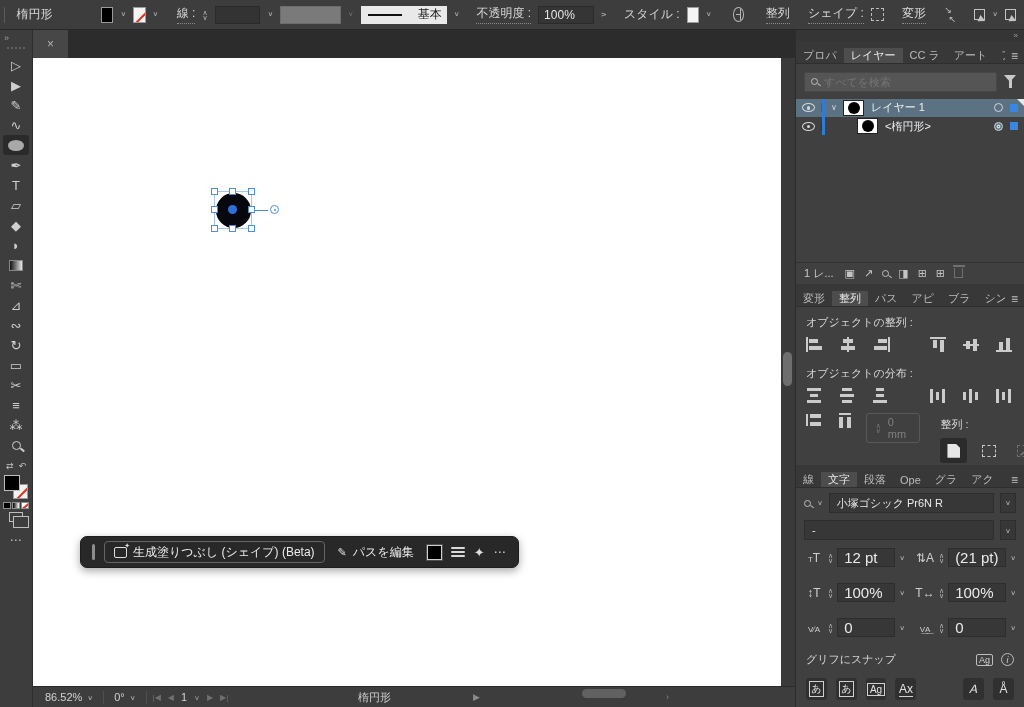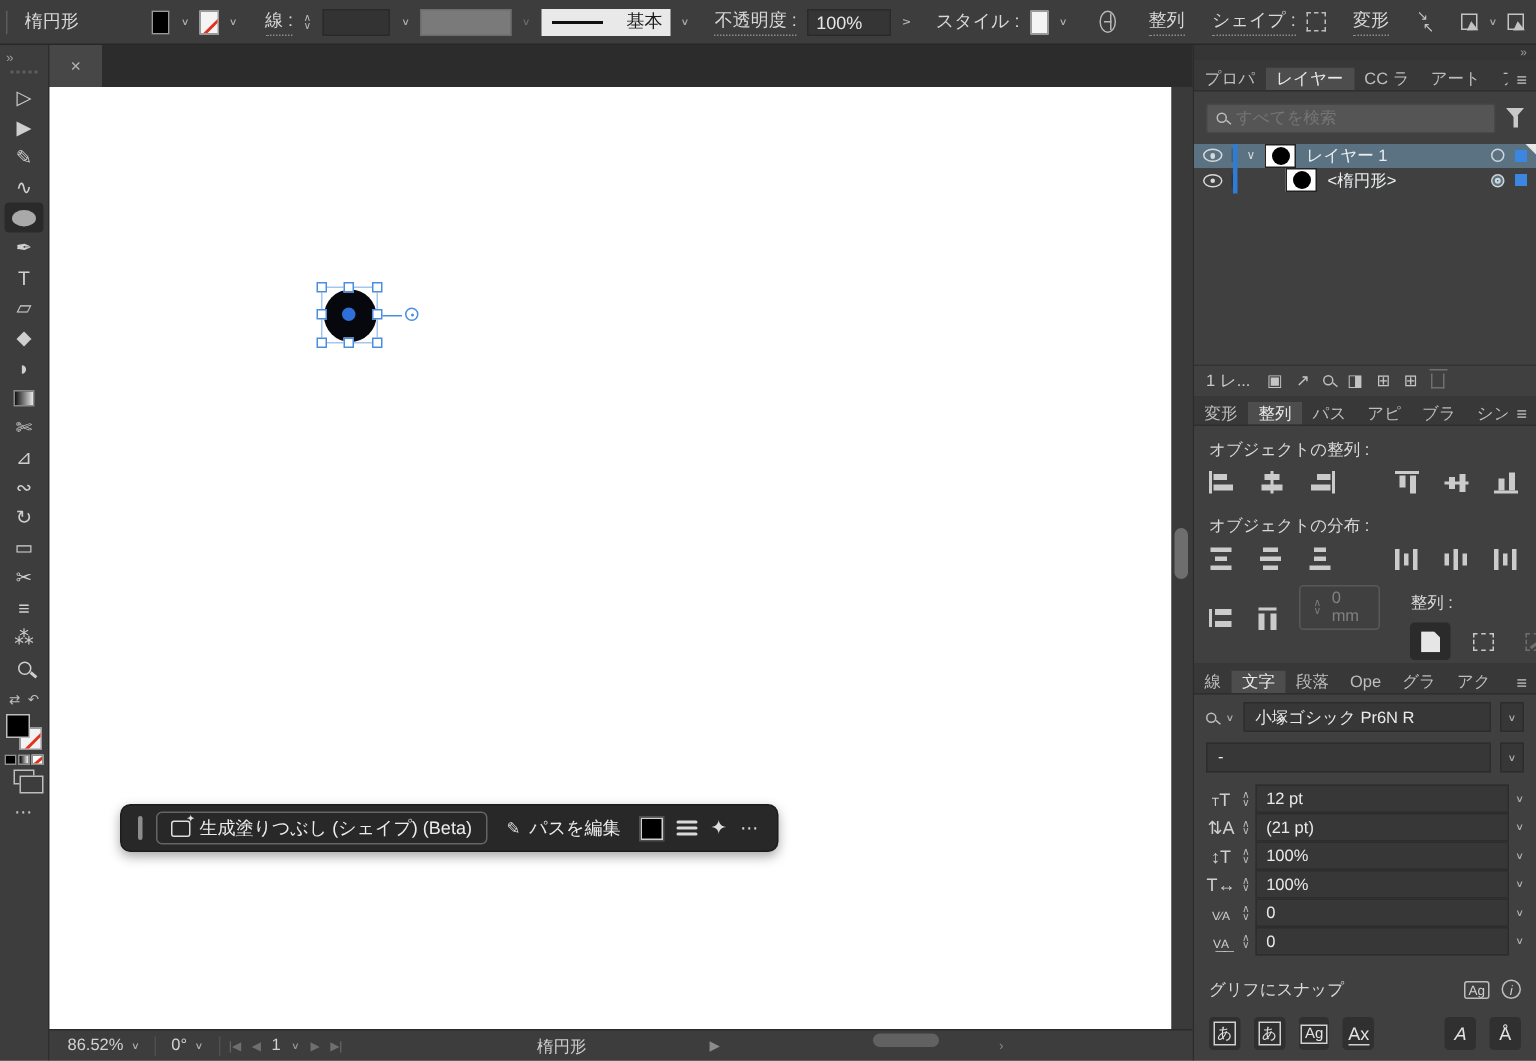--- a/index.html
+++ b/index.html
@@ -204,44 +204,44 @@
   .ai-dvm{background-image:linear-gradient(#cbcbcb,#cbcbcb),linear-gradient(#cbcbcb,#cbcbcb),linear-gradient(#cbcbcb,#cbcbcb);
     background-position:0 4px,6px 1px,12px 4px;background-size:3px 8px,3px 14px,3px 8px}
   .ai-dvr{background-image:linear-gradient(#cbcbcb,#cbcbcb),linear-gradient(#cbcbcb,#cbcbcb),linear-gradient(#cbcbcb,#cbcbcb);
     background-position:0 1px,6px 4px,12px 1px;background-size:3px 14px,3px 8px,3px 14px}
   .ai-sv{background-image:linear-gradient(#cbcbcb,#cbcbcb),linear-gradient(#cbcbcb,#cbcbcb),linear-gradient(#cbcbcb,#cbcbcb);
     background-position:4px 1px,4px 9px,0 1px;background-size:11px 4px,11px 4px,2px 12px}
   .ai-sh{background-image:linear-gradient(#cbcbcb,#cbcbcb),linear-gradient(#cbcbcb,#cbcbcb),linear-gradient(#cbcbcb,#cbcbcb);
     background-position:1px 4px,9px 4px,1px 0;background-size:4px 11px,4px 11px,12px 2px}
   .two-col { display:flex; }
   .two-col > div { flex:1; }
-  .spacing-row { display:flex; align-items:flex-end; gap:10px; padding:4px 10px; }
+  .spacing-row { display:flex; align-items:flex-start; gap:10px; padding:4px 10px; }
   .disabled-field { display:flex; align-items:center; gap:7px; border:1px solid #585858; border-radius:3px;
     color:#808080; padding:2px 9px; font-size:11px; }
   .disabled-field .stepper { color:#7a7a7a; }
   .alignto-row { display:flex; align-items:center; gap:8px; padding:2px 10px; }
   .btn-alignto { width:27px; height:25px; display:flex; align-items:center; justify-content:center; border-radius:3px; }
   .btn-alignto.active { background:#2b2b2b; }
   .icon-page { width:13px; height:14px; background:#e6e6e6; clip-path:polygon(0 0,65% 0,100% 32%,100% 100%,0 100%); }
   .icon-selrect { width:14px; height:12px; border:1px dashed #c9c9c9; }
   .icon-key { width:14px; height:12px; border:1px dashed #6e6e6e; position:relative; }
   .icon-key::after { content:""; position:absolute; left:1px; top:4px; width:14px; height:1.5px; background:#6e6e6e;
     transform:rotate(-35deg); }
 
   .char-row { display:flex; align-items:center; gap:6px; padding:5px 8px 2px; }
   .char-field { flex:1; height:20px; background:#373737; border:1px solid #2d2d2d; display:flex; align-items:center;
     padding:0 7px; color:#eaeaea; }
   .char-chevbtn { width:16px; height:20px; background:#373737; border:1px solid #2d2d2d; display:flex;
     align-items:center; justify-content:center; }
-  .char-grid { display:grid; grid-template-columns:1fr; gap:0 10px; padding:6px 8px; }
+  .char-grid { display:grid; grid-template-columns:1fr 1fr; gap:16px 10px; padding:6px 8px; }
   .cg-cell { display:flex; align-items:center; gap:4px; }
   .ci { width:20px; color:#cfcfcf; font-size:12px; text-align:center; flex-shrink:0; }
   .ci small { font-size:8px; }
   .cg-field { flex:1; height:19px; background:#373737; border:1px solid #2d2d2d; color:#eaeaea; display:flex;
-    align-items:center; padding:0 6px; font-size:11px; }
+    align-items:center; padding:0 6px; font-size:15px; }
   .snap-row { display:flex; align-items:center; padding:9px 10px 4px; gap:8px; }
   .snap-label { flex:1; color:#d9d9d9; }
   .ag-mini { border:1px solid #bdbdbd; font-size:9px; color:#cfcfcf; padding:0 2px; border-radius:2px; }
   .info-circ { width:13px; height:13px; border:1px solid #bdbdbd; border-radius:50%; font-size:9px; color:#cfcfcf;
     display:flex; align-items:center; justify-content:center; font-style:italic; }
   .char-btns { display:flex; align-items:center; gap:9px; padding:7px 10px; }
   .cbn { width:22px; height:22px; background:#303030; border-radius:3px; display:flex; align-items:center;
     justify-content:center; color:#e3e3e3; font-size:12px; }
   .cbn.boxed span { border:1px solid #d0d0d0; padding:0 1.5px; font-size:10px; }
   .cbn.underline span { border-bottom:1.5px solid #d0d0d0; }

